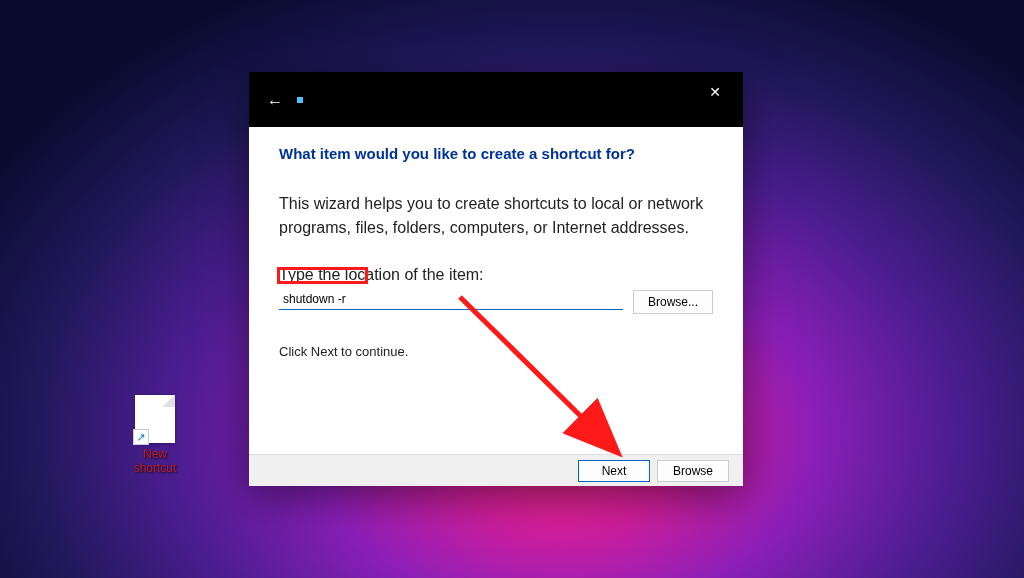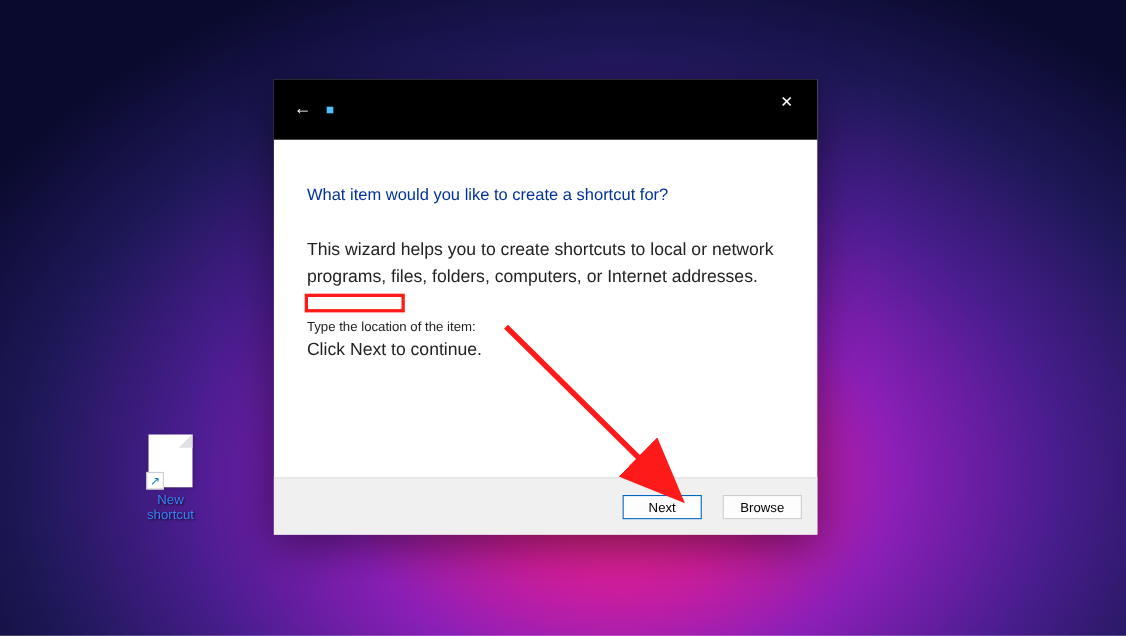--- a/index.html
+++ b/index.html
@@ -43,21 +43,21 @@
       width: 16px; height: 16px;
       background: #fff;
       border: 1px solid #ccc;
       display: flex;
       align-items: center;
       justify-content: center;
       font-size: 11px;
       color: #0078d4;
     }
     .desktop-icon .label {
-      color: #3b82f6;
+      color: #b91c1c;
       text-align: center;
       text-shadow: 1px 1px 2px rgba(0,0,0,0.8);
       font-size: 12px;
     }
     .dialog {
       position: absolute;
       left: 249px;
       top: 72px;
       width: 494px;
       height: 414px;
@@ -78,32 +78,31 @@
     .titlebar .spacer { flex: 1; }
     .titlebar .close { color: #fff; font-size: 14px; padding: 4px 14px; cursor: pointer; align-self: flex-start; margin-top: 8px; }
     .content {
       padding: 18px 30px 10px 30px;
       flex: 1;
       color: #333;
     }
     .heading {
       color: #003399;
       font-size: 15px;
-      font-weight: 400;
+      font-weight: 700;
       margin-bottom: 30px;
-      margin-top: 24px;
     }
     .desc {
       font-size: 16px;
       line-height: 1.5;
       margin-bottom: 26px;
       color: #222;
     }
     .field-label {
-      font-size: 12px;
+      font-size: 16px;
       margin-bottom: 6px;
       color: #222;
     }
     .input-row { display: flex; gap: 10px; align-items: flex-start; margin-bottom: 30px; }
     .location-input {
       flex: 1;
       border: none;
       border-bottom: 1px solid #0067c0;
       padding: 2px 4px 3px 4px;
       font-size: 12px;
@@ -120,30 +119,30 @@
     }
     .browse-btn {
       border: 1px solid #ccc;
       background: #fdfdfd;
       padding: 3px 14px;
       font-size: 12px;
       font-family: inherit;
       cursor: pointer;
       height: 24px;
     }
-    .continue-text { font-size: 16px; color: #222; }
+    .continue-text { font-size: 13px; color: #222; }
     .footer {
-      height: 52px;
+      height: 32px;
       background: #f0f0f0;
       border-top: 1px solid #ddd;
       display: flex;
       align-items: center;
       justify-content: flex-end;
       padding: 0 14px;
-      gap: 19px;
+      gap: 7px;
     }
     .footer button {
       border: 1px solid #ccc;
       background: #fdfdfd;
       padding: 3px 0;
       width: 72px;
       font-size: 12px;
       font-family: inherit;
       cursor: pointer;
     }
@@ -167,20 +166,24 @@
   <div class="titlebar">
     <span class="back">←</span>
     <span class="app-icon"></span>
     <span class="spacer"></span>
     <span class="close">✕</span>
   </div>
   <div class="content">
     <div class="heading">What item would you like to create a shortcut for?</div>
     <div class="desc">This wizard helps you to create shortcuts to local or network programs, files, folders, computers, or Internet addresses.</div>
     <div class="field-label">Type the location of the item:</div>
+    <div class="input-row">
+      <input class="location-input" value="shutdown -r" style="">
+      <button class="browse-btn">Browse...</button>
+    </div>
     <div class="continue-text">Click Next to continue.</div>
   </div>
   <div class="footer">
     <button class="primary">Next</button>
     <button>Browse</button>
   </div>
 </div>
 
 <div class="highlight-box" style="left:277px; top:267px; width:91px; height:17px;"></div>
 

